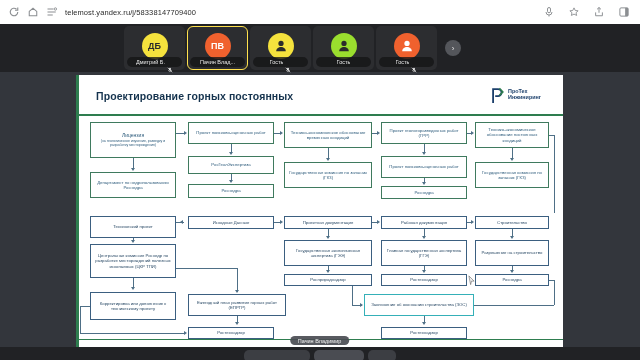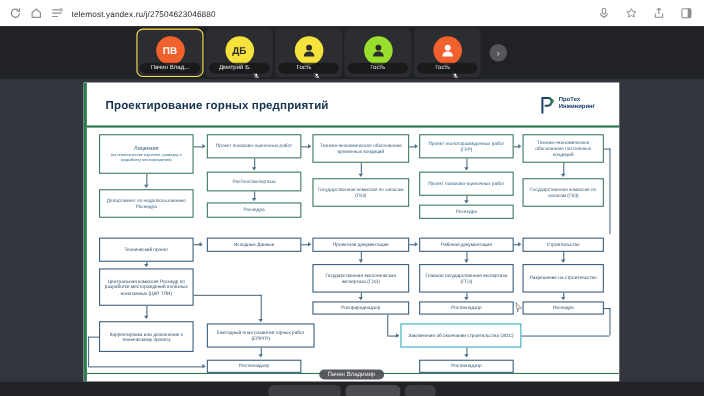--- a/index.html
+++ b/index.html
@@ -138,21 +138,21 @@
     <svg viewBox="0 0 16 16">
         <path d="M3 7.2 8 3l5 4.2V13H3z" fill="none" stroke="#5f6368" stroke-width="1.4"></path>
       </svg>
   </span>
   <span class="chrome-icon">
     <svg viewBox="0 0 16 16">
         <path d="M2 4h8M2 8h11M2 12h7" stroke="#5f6368" stroke-width="1.4" fill="none"></path>
         <circle cx="12.5" cy="4" r="1.6" fill="none" stroke="#5f6368" stroke-width="1.2"></circle>
       </svg>
   </span>
-  <span class="url-text">telemost.yandex.ru/j/27504623046880</span>
+  <span class="url-text">telemost.yandex.ru/j/58338147709400</span>
   <span class="url-spacer"></span>
   <span class="right-icons">
     <span class="chrome-icon">
       <svg viewBox="0 0 16 16">
           <rect x="6" y="2" width="4" height="7" rx="2" fill="none" stroke="#5f6368" stroke-width="1.3"></rect>
           <path d="M4 8a4 4 0 0 0 8 0M8 12v2" fill="none" stroke="#5f6368" stroke-width="1.3"></path>
         </svg>
     </span>
     <span class="chrome-icon">
       <svg viewBox="0 0 16 16">
@@ -173,109 +173,109 @@
         </svg>
     </span>
   </span>
 </div>
 
 <div class="meeting">
 
   <div class="topstrip">
     <div class="tiles">
 
+      <div class="tile">
+        <div class="avatar" style="background:#f5e23d">
+          <span>ДБ</span>
+        </div>
+        <div class="nameplate">
+          <span class="nm">Дмитрий Б.</span>
+          <span class="mic-off">
+            <svg viewBox="0 0 16 16">
+                <rect x="6" y="2" width="4" height="7" rx="2" fill="#fff"></rect>
+                <path d="M4 8a4 4 0 0 0 8 0" stroke="#fff" stroke-width="1.4" fill="none"></path>
+                <path d="M2 2l12 12" stroke="#fff" stroke-width="1.6"></path>
+              </svg>
+          </span>
+        </div>
+      </div>
+
       <div class="tile active">
         <div class="avatar" style="background:#f0612e;color:#fff">
           <span>ПВ</span>
         </div>
         <div class="nameplate">
           <span class="nm">Пачин Влад...</span>
         </div>
       </div>
 
       <div class="tile">
-        <div class="avatar" style="background:#f5e23d">
-          <span>ДБ</span>
+        <div class="avatar person" style="background:#f5e23d">
+          <span class="person-glyph">
+            <svg viewBox="0 0 16 16">
+                <circle cx="8" cy="5" r="3" fill="#2b2b2b"></circle>
+                <path d="M2.5 14c0-3 2.5-5 5.5-5s5.5 2 5.5 5z" fill="#2b2b2b"></path>
+              </svg>
+          </span>
         </div>
         <div class="nameplate">
-          <span class="nm">Дмитрий Б.</span>
+          <span class="nm">Гость</span>
           <span class="mic-off">
             <svg viewBox="0 0 16 16">
                 <rect x="6" y="2" width="4" height="7" rx="2" fill="#fff"></rect>
                 <path d="M4 8a4 4 0 0 0 8 0" stroke="#fff" stroke-width="1.4" fill="none"></path>
                 <path d="M2 2l12 12" stroke="#fff" stroke-width="1.6"></path>
               </svg>
           </span>
         </div>
       </div>
 
       <div class="tile">
-        <div class="avatar person" style="background:#f5e23d">
+        <div class="avatar person" style="background:#9ade2e">
           <span class="person-glyph">
             <svg viewBox="0 0 16 16">
                 <circle cx="8" cy="5" r="3" fill="#2b2b2b"></circle>
                 <path d="M2.5 14c0-3 2.5-5 5.5-5s5.5 2 5.5 5z" fill="#2b2b2b"></path>
+              </svg>
+          </span>
+        </div>
+        <div class="nameplate">
+          <span class="nm">Гость</span>
+        </div>
+      </div>
+
+
+      <div class="tile">
+        <div class="avatar person" style="background:#f0612e">
+          <span class="person-glyph">
+            <svg viewBox="0 0 16 16">
+                <circle cx="8" cy="5" r="3" fill="#fff"></circle>
+                <path d="M2.5 14c0-3 2.5-5 5.5-5s5.5 2 5.5 5z" fill="#fff"></path>
               </svg>
           </span>
         </div>
         <div class="nameplate">
           <span class="nm">Гость</span>
           <span class="mic-off">
             <svg viewBox="0 0 16 16">
                 <rect x="6" y="2" width="4" height="7" rx="2" fill="#fff"></rect>
                 <path d="M4 8a4 4 0 0 0 8 0" stroke="#fff" stroke-width="1.4" fill="none"></path>
                 <path d="M2 2l12 12" stroke="#fff" stroke-width="1.6"></path>
               </svg>
           </span>
         </div>
       </div>
 
-      <div class="tile">
-        <div class="avatar person" style="background:#9ade2e">
-          <span class="person-glyph">
-            <svg viewBox="0 0 16 16">
-                <circle cx="8" cy="5" r="3" fill="#2b2b2b"></circle>
-                <path d="M2.5 14c0-3 2.5-5 5.5-5s5.5 2 5.5 5z" fill="#2b2b2b"></path>
-              </svg>
-          </span>
-        </div>
-        <div class="nameplate">
-          <span class="nm">Гость</span>
-        </div>
-      </div>
-
-
-      <div class="tile">
-        <div class="avatar person" style="background:#f0612e">
-          <span class="person-glyph">
-            <svg viewBox="0 0 16 16">
-                <circle cx="8" cy="5" r="3" fill="#fff"></circle>
-                <path d="M2.5 14c0-3 2.5-5 5.5-5s5.5 2 5.5 5z" fill="#fff"></path>
-              </svg>
-          </span>
-        </div>
-        <div class="nameplate">
-          <span class="nm">Гость</span>
-          <span class="mic-off">
-            <svg viewBox="0 0 16 16">
-                <rect x="6" y="2" width="4" height="7" rx="2" fill="#fff"></rect>
-                <path d="M4 8a4 4 0 0 0 8 0" stroke="#fff" stroke-width="1.4" fill="none"></path>
-                <path d="M2 2l12 12" stroke="#fff" stroke-width="1.6"></path>
-              </svg>
-          </span>
-        </div>
-      </div>
-
       <div class="next-arrow">›</div>
     </div>
   </div>
 
   <div class="slide">
     <div class="slide-leftbar"></div>
-    <div class="slide-title">Проектирование горных предприятий</div>
+    <div class="slide-title">Проектирование горных постоянных</div>
     <div class="logo">
       <span class="logo-mark">
         <svg viewBox="0 0 20 24">
             <path d="M3 23V3h7a5 5 0 0 1 0 10H6" fill="none" stroke="#1b3f6b" stroke-width="2.6"></path>
             <path d="M12 2l5 5-5 5" fill="none" stroke="#2e7d4f" stroke-width="2.2"></path>
           </svg>
       </span>
       <span class="logo-text">
         <div class="l1">ПроТех</div>
         <div class="l2">Инжиниринг</div>

